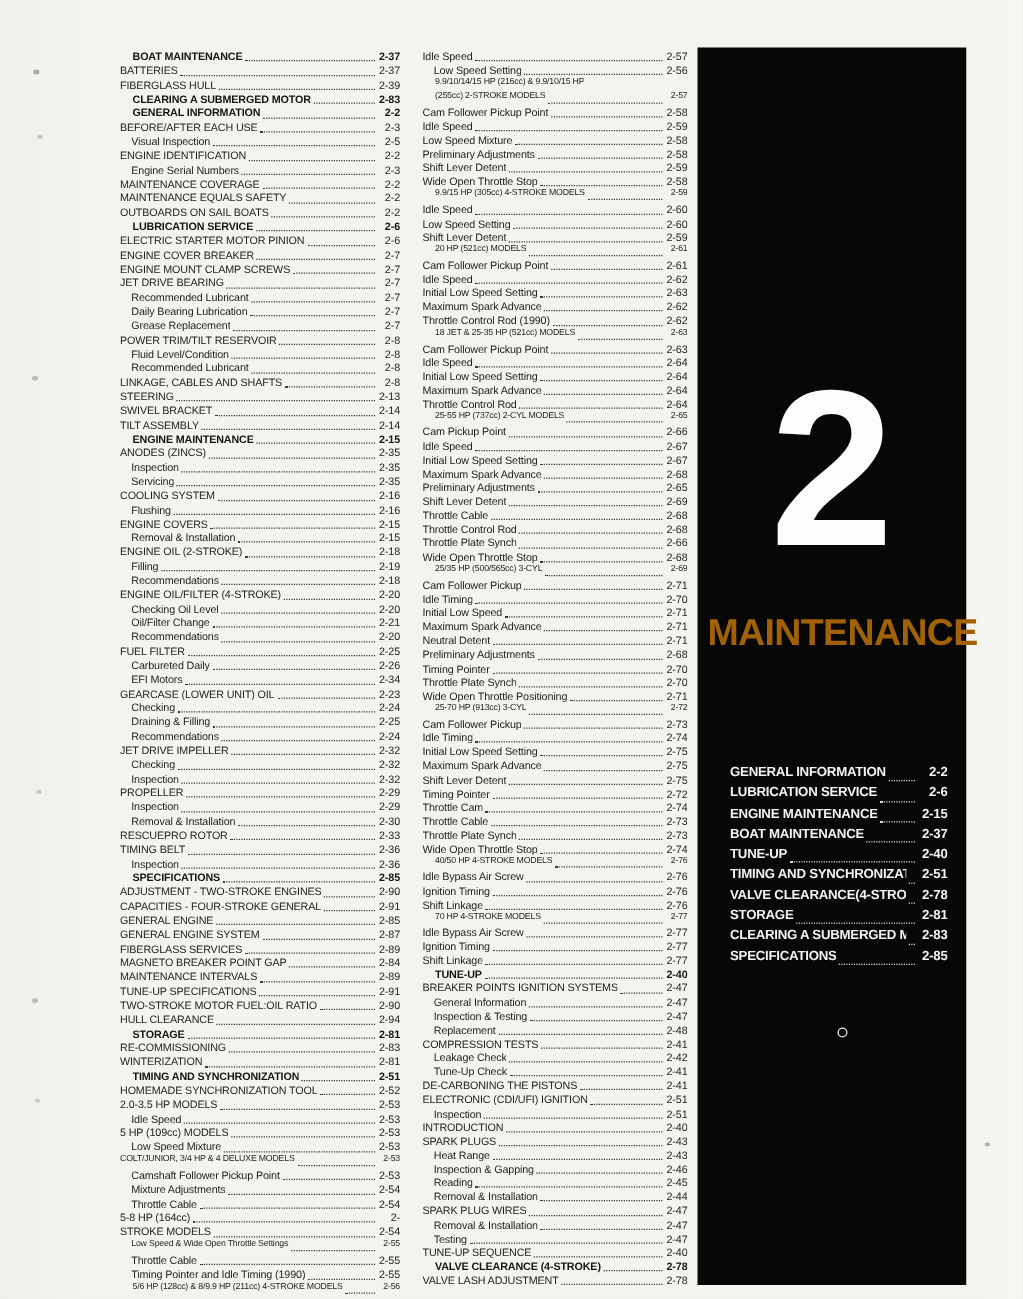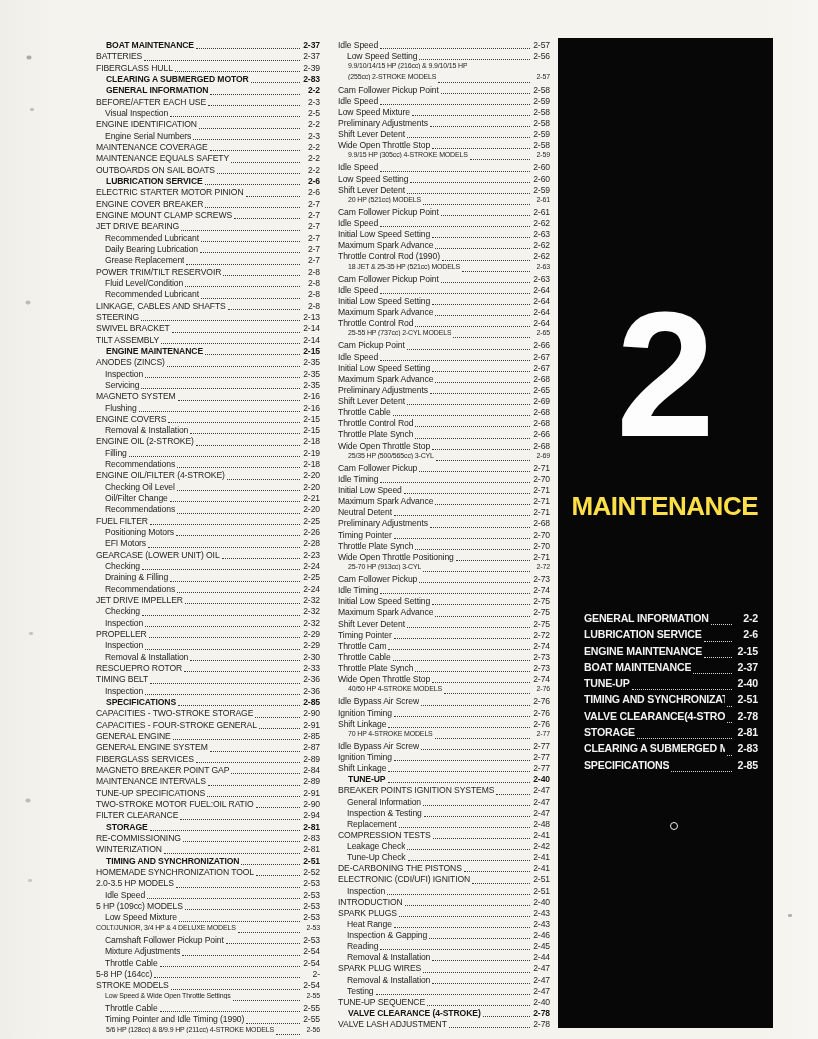--- a/index.html
+++ b/index.html
@@ -30,22 +30,22 @@
   .sidebar{
     position:absolute;left:558px;top:38px;width:215px;height:990px;
     background:#070707;color:#fff;
   }
   .chapter-num{
     position:absolute;top:248px;left:0;width:100%;
     text-align:center;font-size:178px;line-height:1;font-weight:bold;color:#fdfdfd;
   }
   .chapter-title{
     position:absolute;top:451px;right:15px;left:8px;
-    text-align:right;font-size:26px;line-height:35px;font-weight:bold;
-    letter-spacing:-0.5px;color:#fde047;
+    text-align:left;font-size:30px;line-height:35px;font-weight:bold;
+    letter-spacing:-0.5px;color:#a16207;
   }
   .sidebar-index{position:absolute;top:574px;left:8px;right:15px;}
   .sidebar-index .row{height:16.3px;font-size:10.6px;font-weight:bold;letter-spacing:-0.2px;color:#f3f3f3;}
   .sidebar-index .leader{border-bottom:1px dotted #d8d8d8;margin-bottom:3px;}
   .sidebar-index .pagenum{min-width:24px;}
   .ring{
     position:absolute;left:112px;top:784px;width:6px;height:6px;
     border:1.6px solid #efefef;border-radius:50%;background:#070707;
   }
   
@@ -218,21 +218,21 @@
         <span class="label">Inspection</span>
         <span class="leader"></span>
         <span class="pagenum">2-35</span>
       </div>
       <div class="row lvl2">
         <span class="label">Servicing</span>
         <span class="leader"></span>
         <span class="pagenum">2-35</span>
       </div>
       <div class="row lvl1">
-        <span class="label">MAGNETO SYSTEM</span>
+        <span class="label">COOLING SYSTEM</span>
         <span class="leader"></span>
         <span class="pagenum">2-16</span>
       </div>
       <div class="row lvl2">
         <span class="label">Flushing</span>
         <span class="leader"></span>
         <span class="pagenum">2-16</span>
       </div>
       <div class="row lvl1">
         <span class="label">ENGINE COVERS</span>
@@ -278,28 +278,28 @@
         <span class="label">Recommendations</span>
         <span class="leader"></span>
         <span class="pagenum">2-20</span>
       </div>
       <div class="row lvl1">
         <span class="label">FUEL FILTER</span>
         <span class="leader"></span>
         <span class="pagenum">2-25</span>
       </div>
       <div class="row lvl2">
-        <span class="label">Positioning Motors</span>
+        <span class="label">Carbureted Daily</span>
         <span class="leader"></span>
         <span class="pagenum">2-26</span>
       </div>
       <div class="row lvl2">
         <span class="label">EFI Motors</span>
         <span class="leader"></span>
-        <span class="pagenum">2-28</span>
+        <span class="pagenum">2-34</span>
       </div>
       <div class="row lvl1">
         <span class="label">GEARCASE (LOWER UNIT) OIL</span>
         <span class="leader"></span>
         <span class="pagenum">2-23</span>
       </div>
       <div class="row lvl2">
         <span class="label">Checking</span>
         <span class="leader"></span>
         <span class="pagenum">2-24</span>
@@ -358,21 +358,21 @@
         <span class="label">Inspection</span>
         <span class="leader"></span>
         <span class="pagenum">2-36</span>
       </div>
       <div class="row lvl0 bold">
         <span class="label">SPECIFICATIONS</span>
         <span class="leader"></span>
         <span class="pagenum">2-85</span>
       </div>
       <div class="row lvl1">
-        <span class="label">CAPACITIES - TWO-STROKE STORAGE</span>
+        <span class="label">ADJUSTMENT - TWO-STROKE ENGINES</span>
         <span class="leader"></span>
         <span class="pagenum">2-90</span>
       </div>
       <div class="row lvl1">
         <span class="label">CAPACITIES - FOUR-STROKE GENERAL</span>
         <span class="leader"></span>
         <span class="pagenum">2-91</span>
       </div>
       <div class="row lvl1">
         <span class="label">GENERAL ENGINE</span>
@@ -403,21 +403,21 @@
         <span class="label">TUNE-UP SPECIFICATIONS</span>
         <span class="leader"></span>
         <span class="pagenum">2-91</span>
       </div>
       <div class="row lvl1">
         <span class="label">TWO-STROKE MOTOR FUEL:OIL RATIO</span>
         <span class="leader"></span>
         <span class="pagenum">2-90</span>
       </div>
       <div class="row lvl1">
-        <span class="label">FILTER CLEARANCE</span>
+        <span class="label">HULL CLEARANCE</span>
         <span class="leader"></span>
         <span class="pagenum">2-94</span>
       </div>
       <div class="row lvl0 bold">
         <span class="label">STORAGE</span>
         <span class="leader"></span>
         <span class="pagenum">2-81</span>
       </div>
       <div class="row lvl1">
         <span class="label">RE-COMMISSIONING</span>

